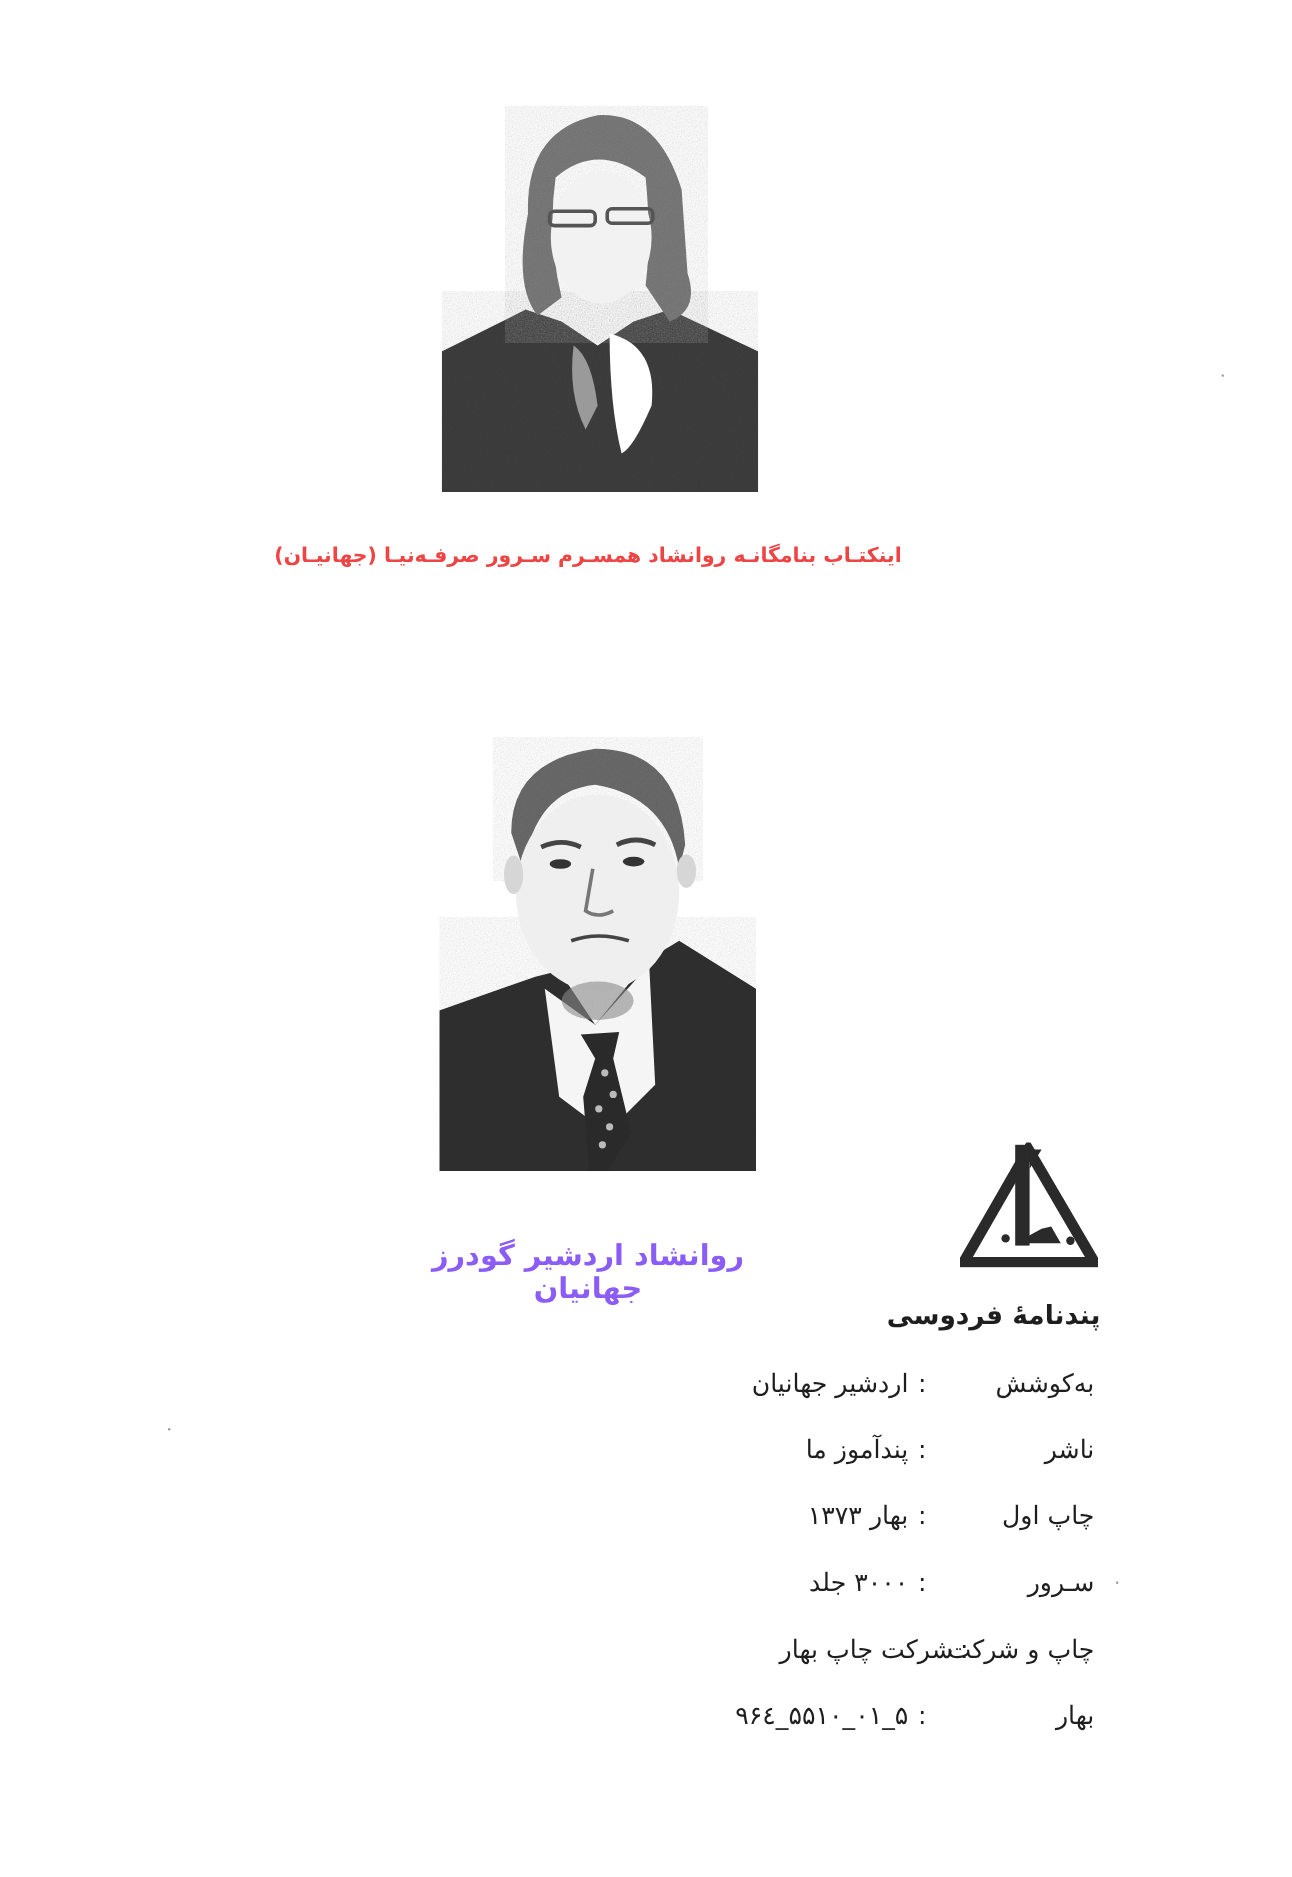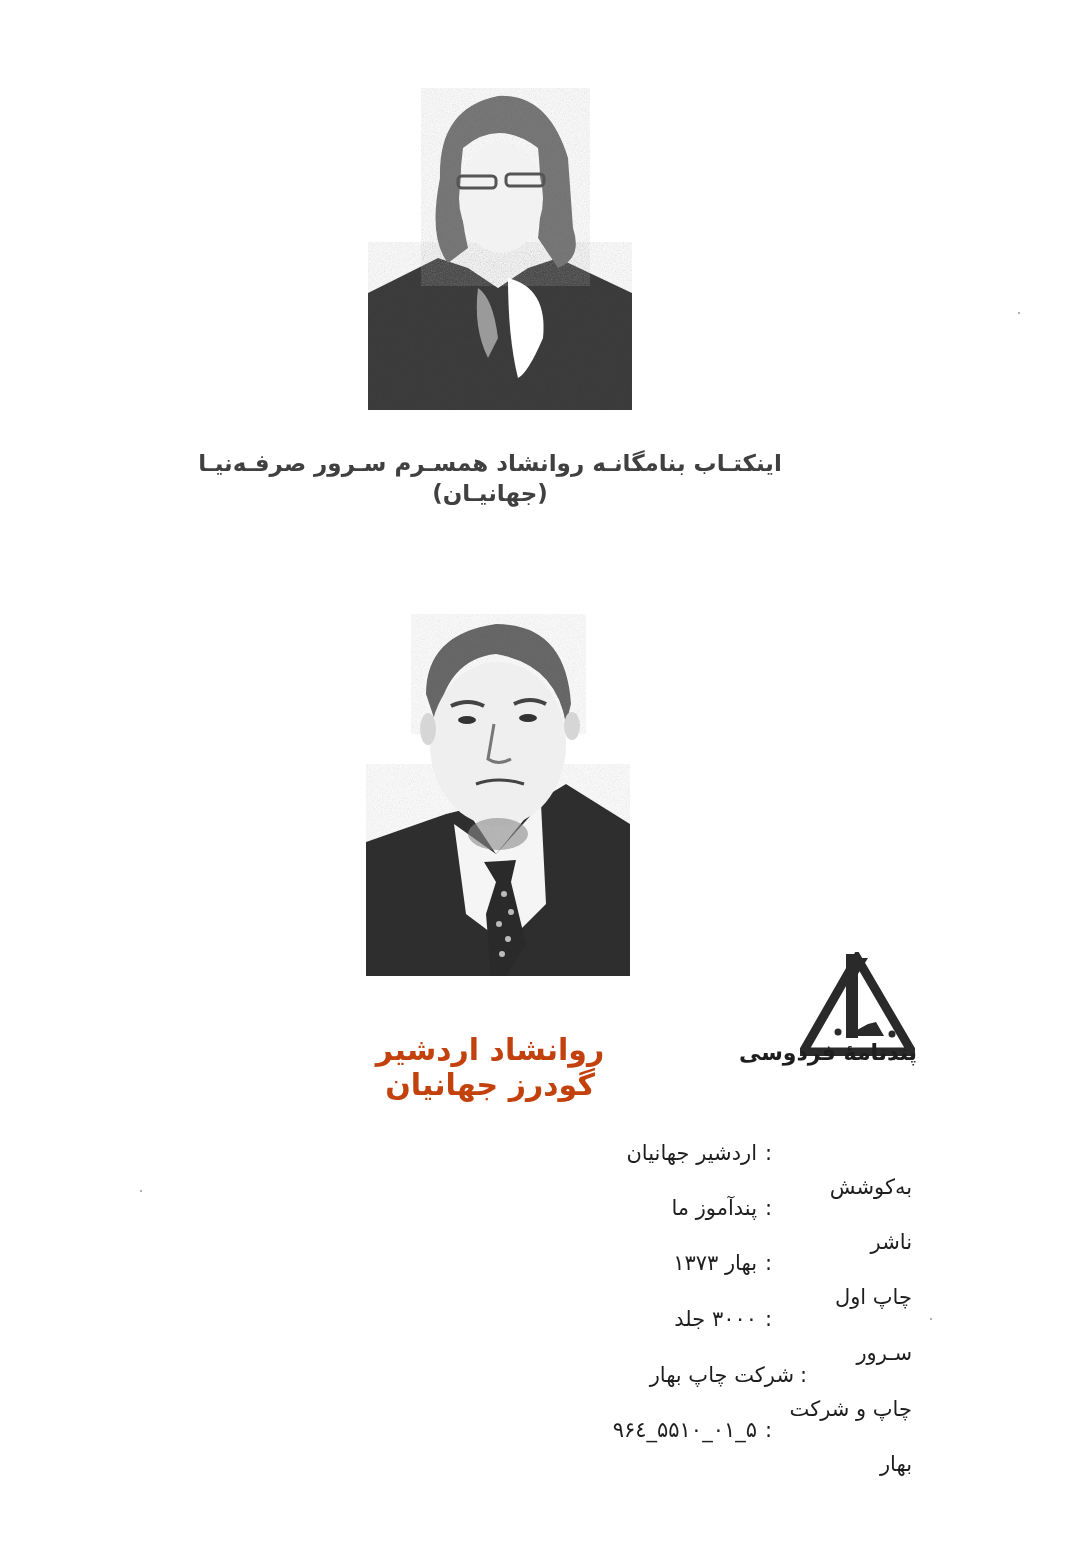--- a/index.html
+++ b/index.html
@@ -4,27 +4,27 @@
   <style>
     html, body { margin: 0; padding: 0; }
     body {
       width: 1077px; height: 1564px; background: #ffffff; position: relative; overflow: hidden;
       font-family: "DejaVu Sans", sans-serif; color: #1a1a1a;
     }
     .abs { position: absolute; }
     .photo { position: absolute; overflow: hidden; }
     .rtl { direction: rtl; unicode-bidi: embed; }
     .dedication {
-      left: 170px; width: 640px; text-align: center; font-weight: bold; font-size: 23px;
-      line-height: 30px; color: #404040;
+      left: 170px; width: 640px; text-align: center; font-weight: bold; font-size: 17px;
+      line-height: 30px; color: #ef4444;
     }
-    .caption { font-size: 30px; font-weight: bold; color: #c2410c; }
+    .caption { font-size: 24px; font-weight: bold; color: #8b5cf6; }
     .book-title { font-size: 22px; font-weight: bold; color: #1e1e1e; }
     .info-row { position: absolute; right: 165px; width: 380px; height: 40px; font-size: 21px; color: #1e1e1e; }
-    .info-label { position: absolute; right: 0; top: 0; white-space: nowrap; margin-top: 34px; }
+    .info-label { position: absolute; right: 0; top: 0; white-space: nowrap; }
     .info-colon { position: absolute; right: 140px; top: 0; }
     .info-value { position: absolute; right: 155px; top: 0; white-space: nowrap; }
     .dot { position: absolute; width: 2px; height: 2px; background: #999; border-radius: 50%; }
   </style>
 </head>
 <body>
 
 <div class="photo" style="left:368px; top:88px; width:264px; height:322px;">
   <svg width="264" height="322" viewBox="0 0 264 322">
     <defs>
@@ -106,21 +106,21 @@
     <rect x="46" y="2" width="12" height="84" fill="#2a2a2a"></rect>
     <path d="M46 84 L84 84 L76 70 L68 72 Z" fill="#2a2a2a"></path>
     <path d="M58 6 L68 6 L58 22 Z" fill="#2a2a2a"></path>
     <circle cx="38" cy="80" r="3.5" fill="#2a2a2a"></circle>
     <circle cx="92" cy="82" r="3.5" fill="#2a2a2a"></circle>
   </svg>
 </div>
 
 <div class="abs caption rtl" style="left:340px; top:1032px; width:300px; text-align:center;">روانشاد اردشیر گودرز جهانیان</div>
 
-<div class="abs book-title rtl" style="right:160px; top:1040px; text-align:right;">پندنامهٔ فردوسی</div>
+<div class="abs book-title rtl" style="right:160px; top:1084px; text-align:right;">پندنامهٔ فردوسی</div>
 
 <div class="info-row rtl" style="top:1141px;">
   <span class="info-label">به‌کوشش</span>
   <span class="info-colon">:</span>
   <span class="info-value">اردشیر جهانیان</span>
 </div>
 <div class="info-row rtl" style="top:1196px;">
   <span class="info-label">ناشر</span>
   <span class="info-colon">:</span>
   <span class="info-value">پندآموز ما</span>

